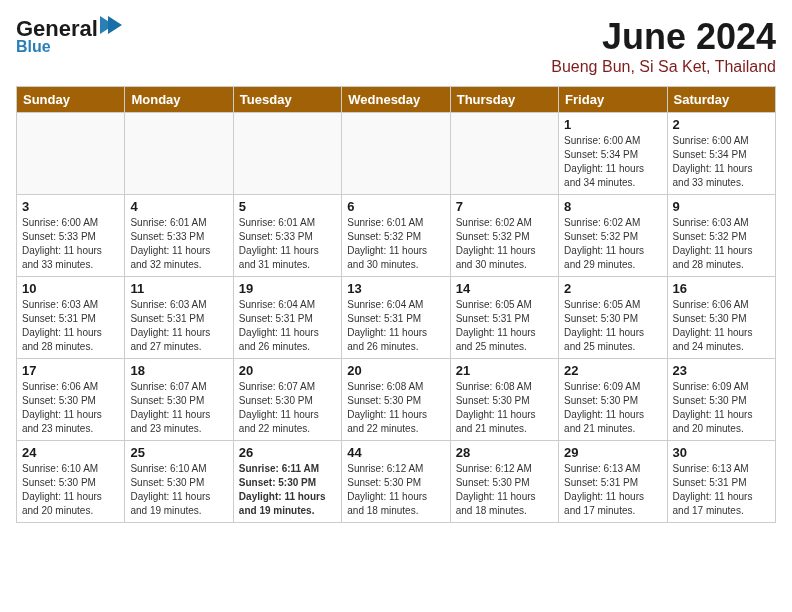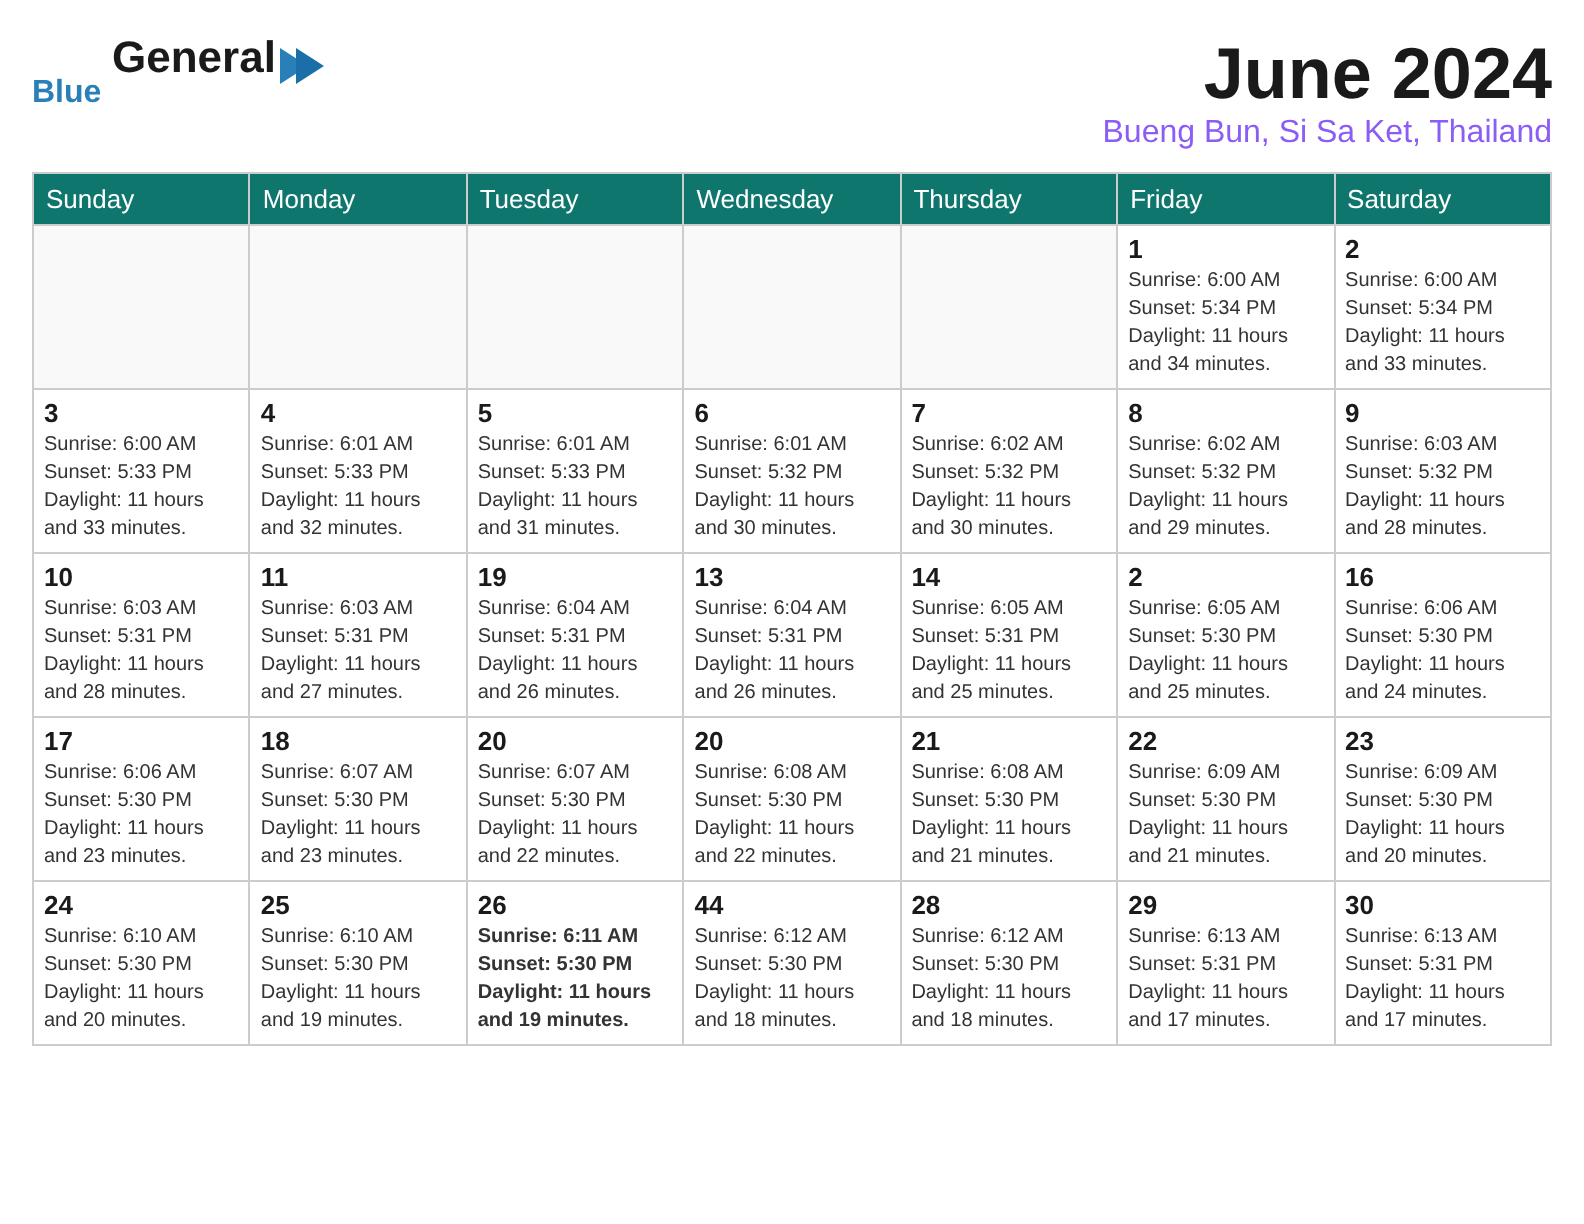--- a/index.html
+++ b/index.html
@@ -15,32 +15,32 @@
       justify-content: space-between;
       align-items: flex-start;
       margin-bottom: 10px;
     }
     .logo {
       display: flex;
       flex-direction: column;
       align-items: flex-start;
     }
     .logo-line {
-      display: flex; align-items: flex-end; margin-left: 40px;
+      display: flex; align-items: flex-start;
     }
     .title-block { text-align: right; }
     .title-block h1 { font-size: 36px; font-weight: bold; color: #1a1a1a; }
-    .title-block h2 { font-size: 16px; font-weight: normal; color: #8b5cf6; }
+    .title-block h2 { font-size: 16px; font-weight: normal; color: #7f1d1d; }
 
     .calendar { width: 100%; border-collapse: collapse; }
     .calendar th {
-      background: #0f766e;
+      background: #a16207;
       color: #fff;
       font-size: 13px;
-      font-weight: normal;
+      font-weight: bold;
       padding: 5px 6px;
       text-align: left;
       border: 1px solid #ccc;
     }
     .calendar td {
       border: 1px solid #ccc;
       vertical-align: top;
       padding: 4px 5px;
       font-size: 10.5px;
       color: #222;

